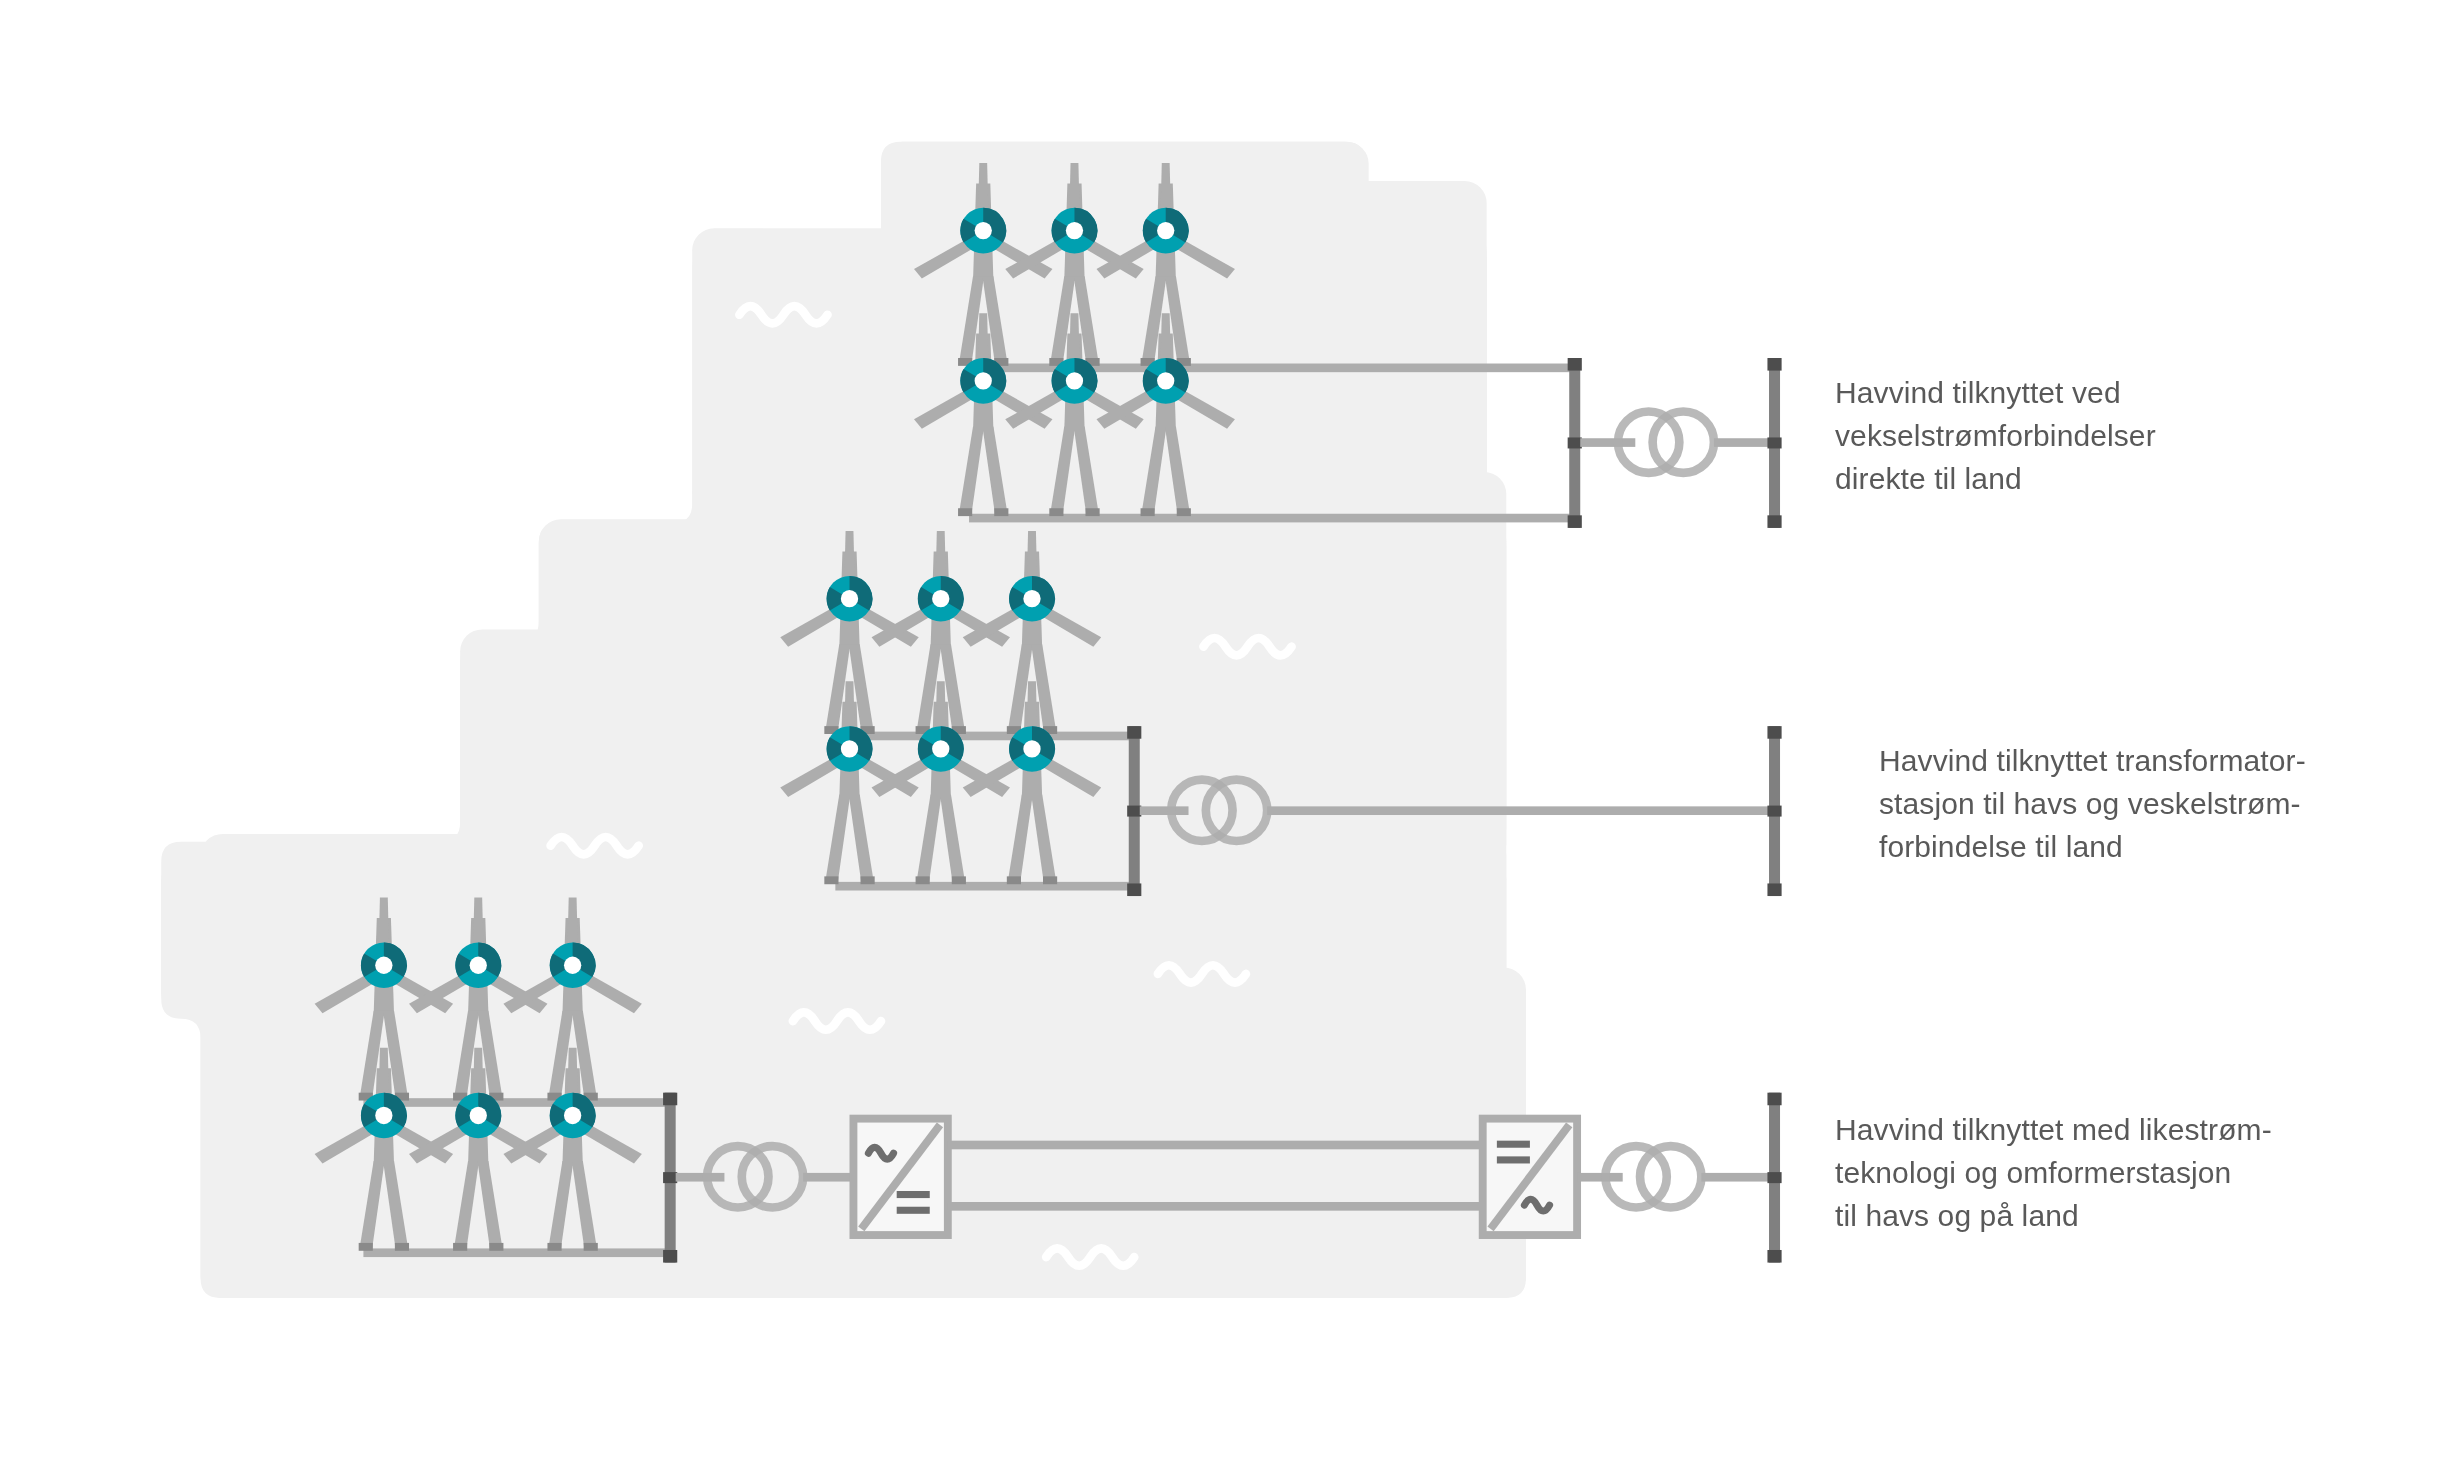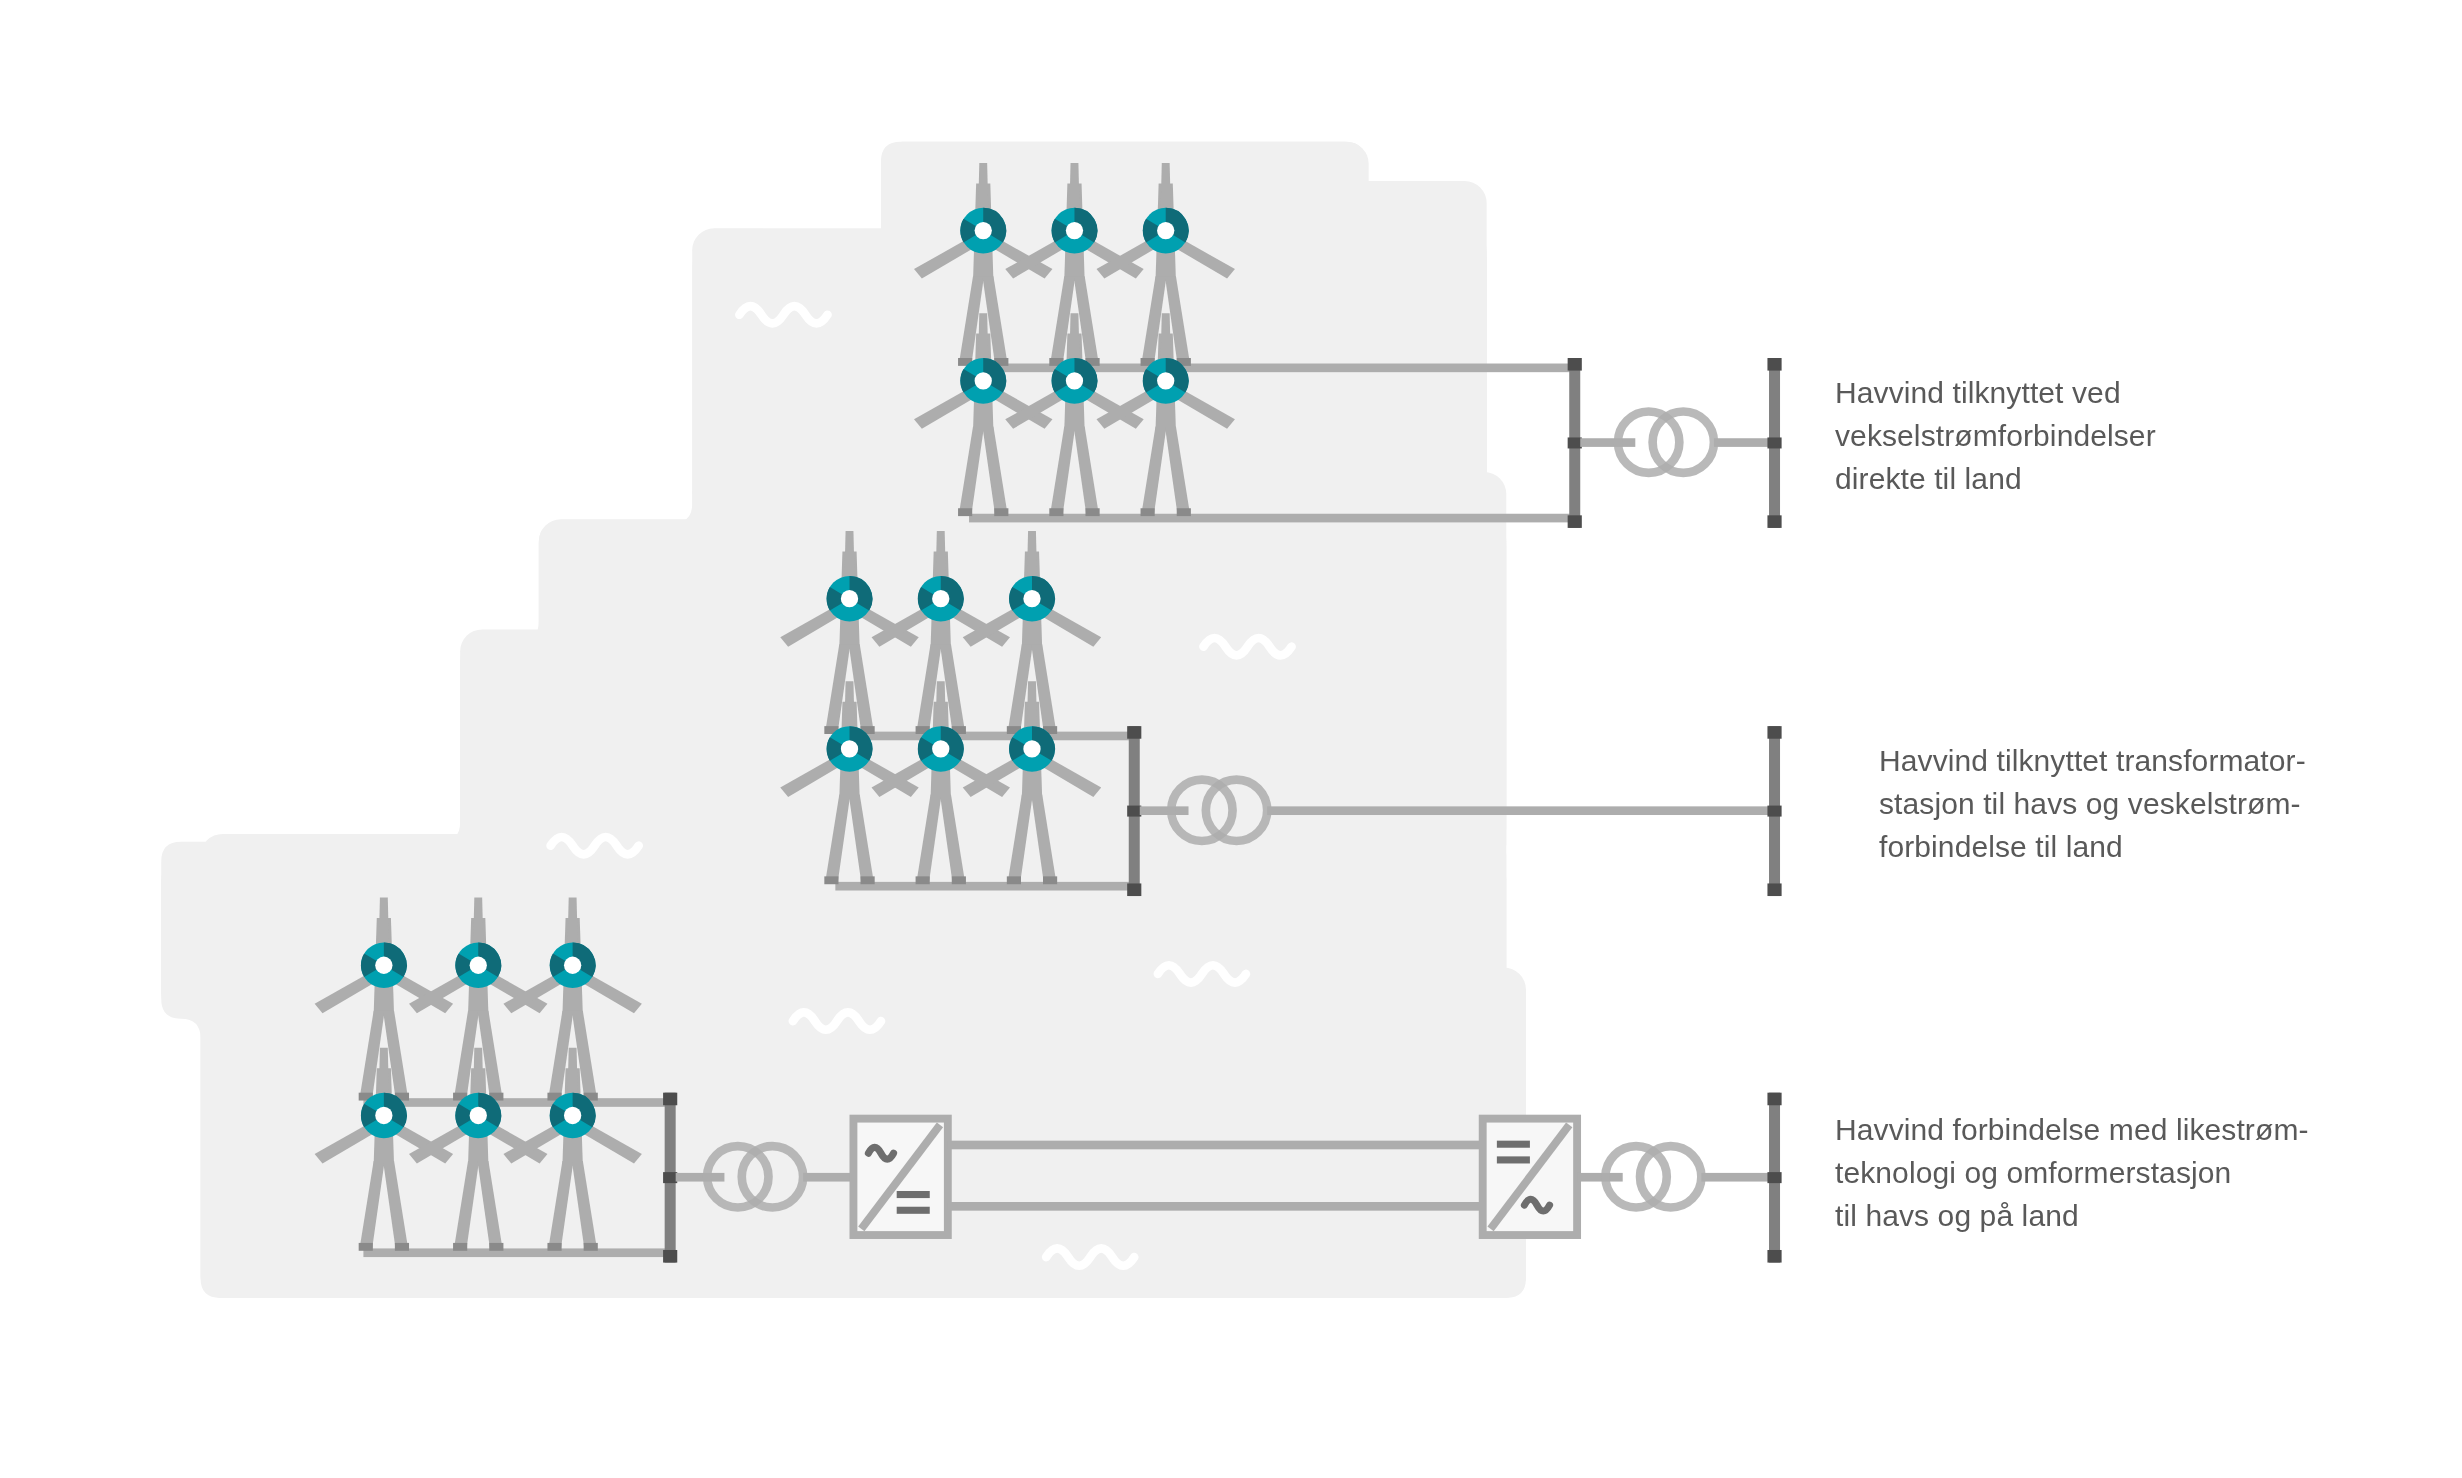--- a/index.html
+++ b/index.html
@@ -250,17 +250,17 @@
   </svg>
 
   <div class="caption" id="cap0">Havvind tilknyttet ved
 vekselstrømforbindelser
 direkte til land</div>
 
   <div class="caption" id="cap1">Havvind tilknyttet transformator-
 stasjon til havs og veskelstrøm-
 forbindelse til land</div>
 
-  <div class="caption" id="cap2">Havvind forbindelse med likestrøm-
+  <div class="caption" id="cap2">Havvind tilknyttet med likestrøm-
 teknologi og omformerstasjon
 til havs og på land</div>
 </div>
 
 
 </body></html>

